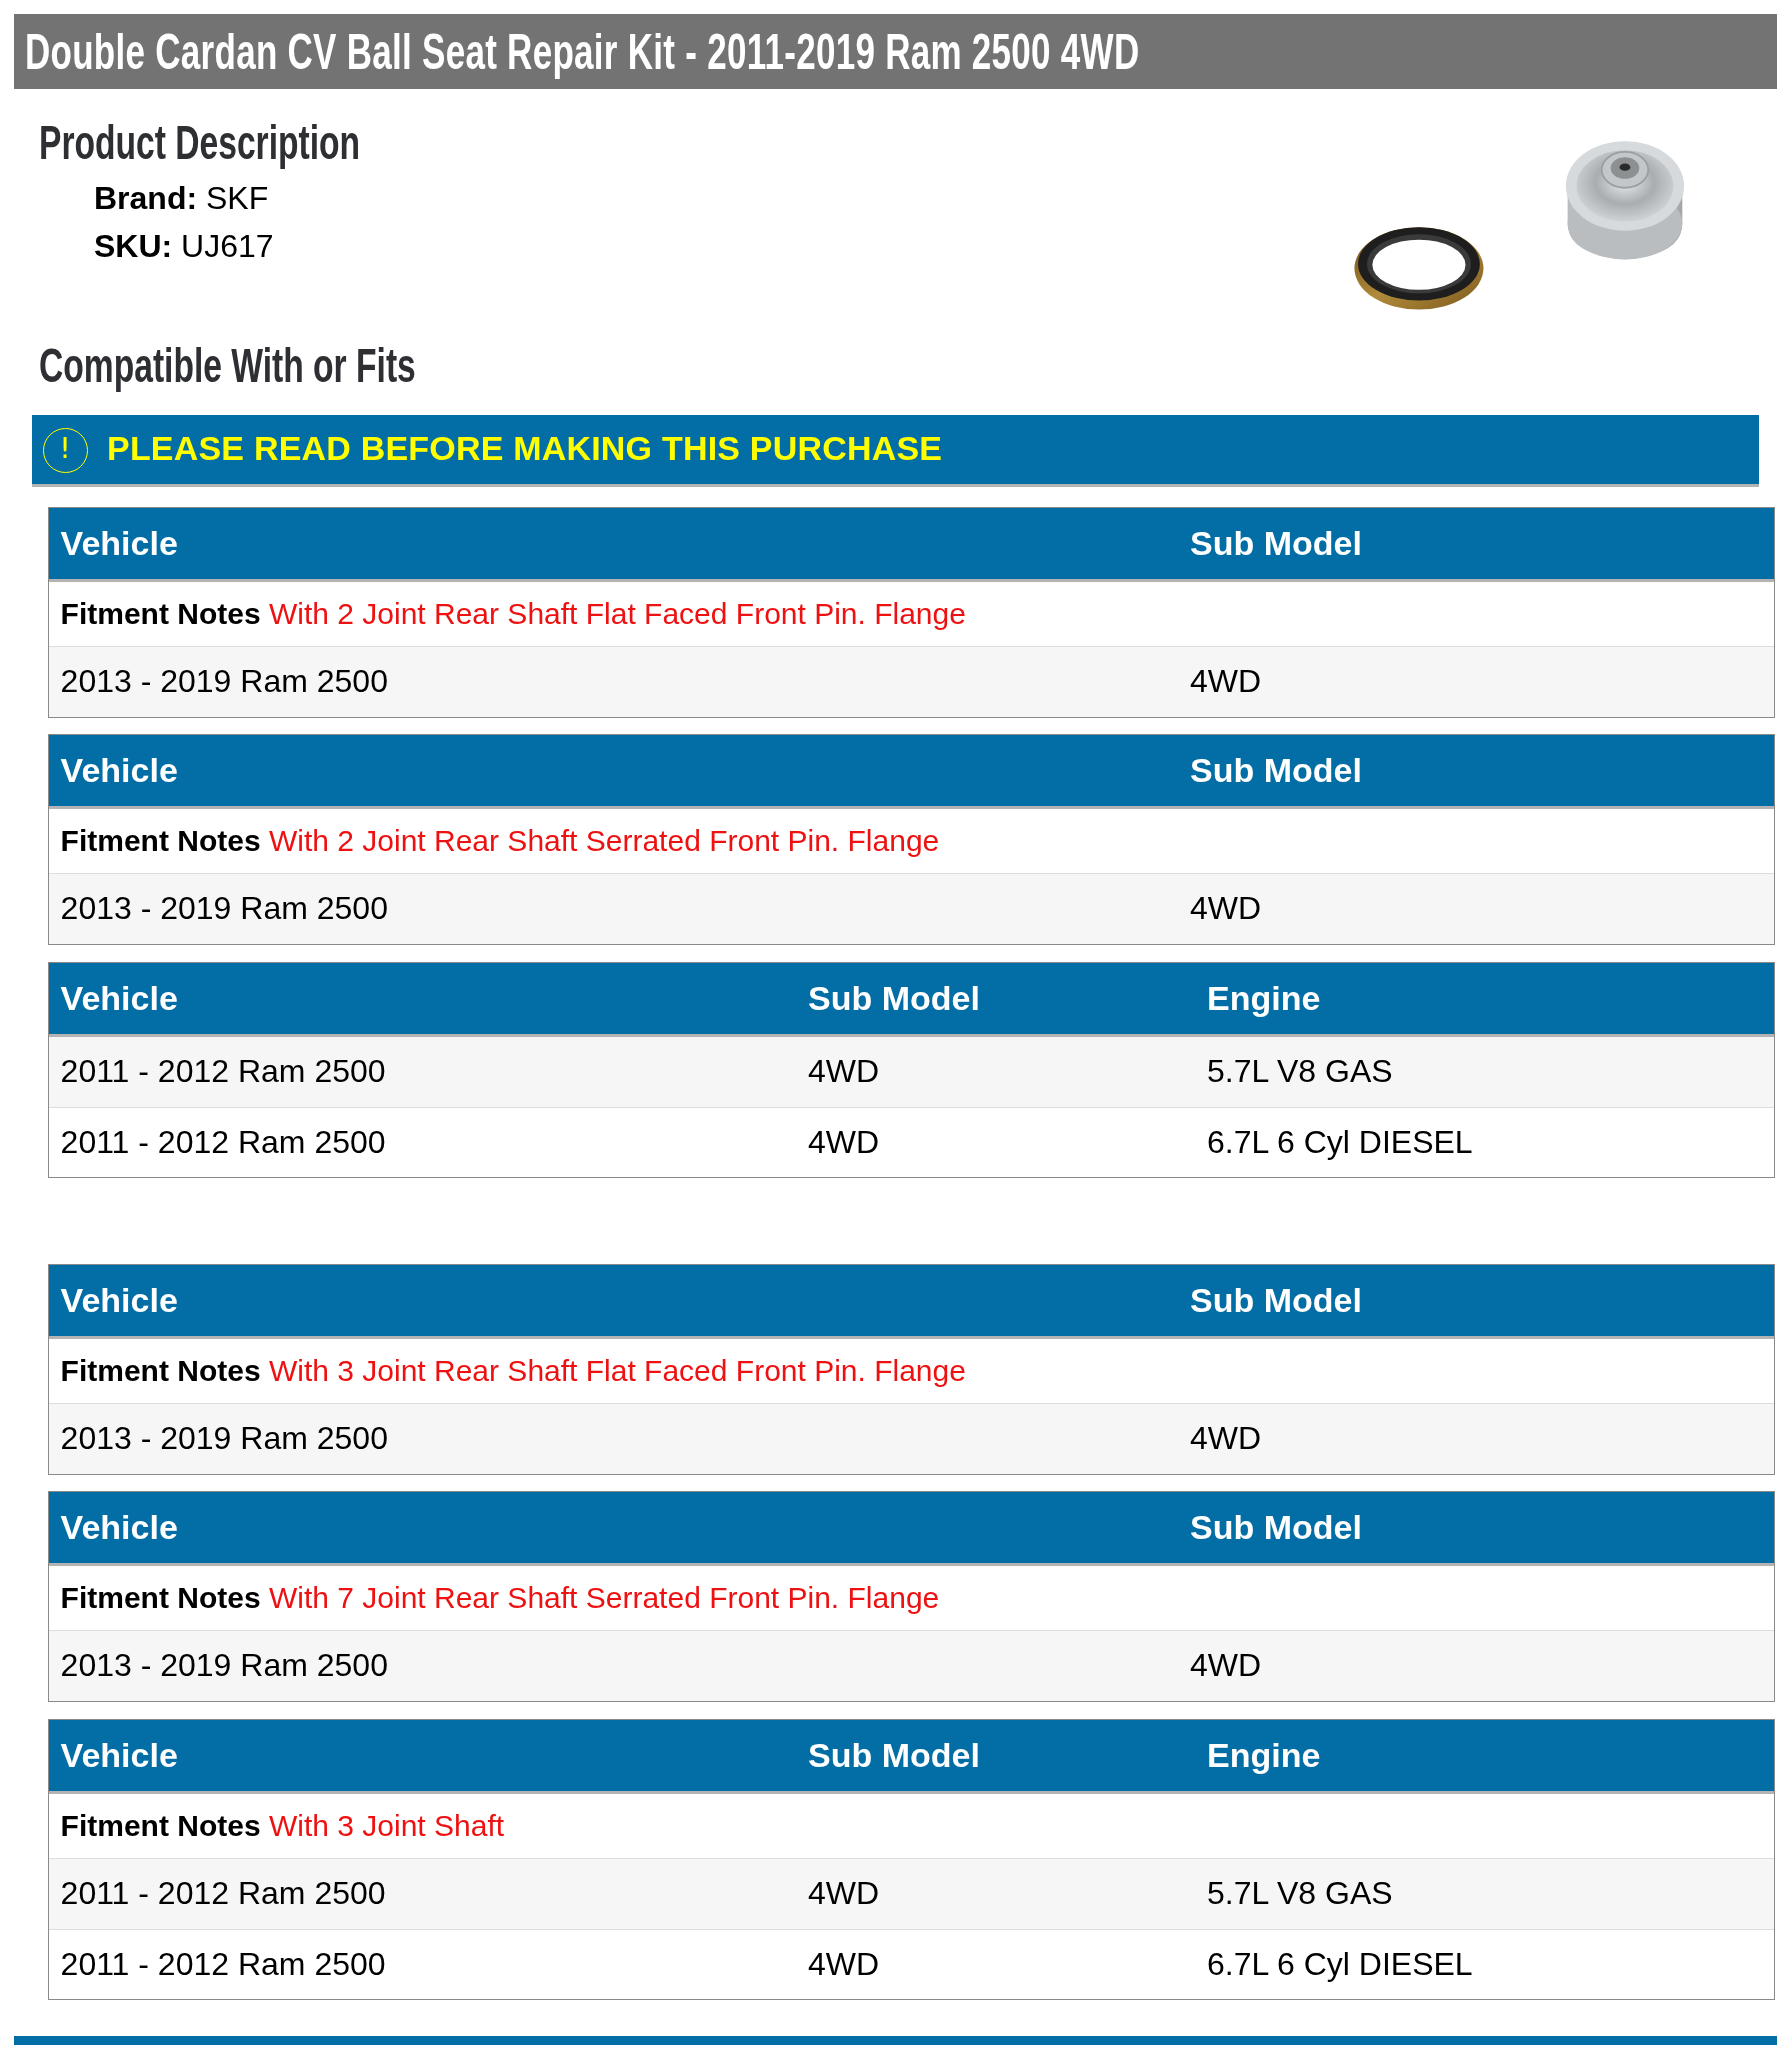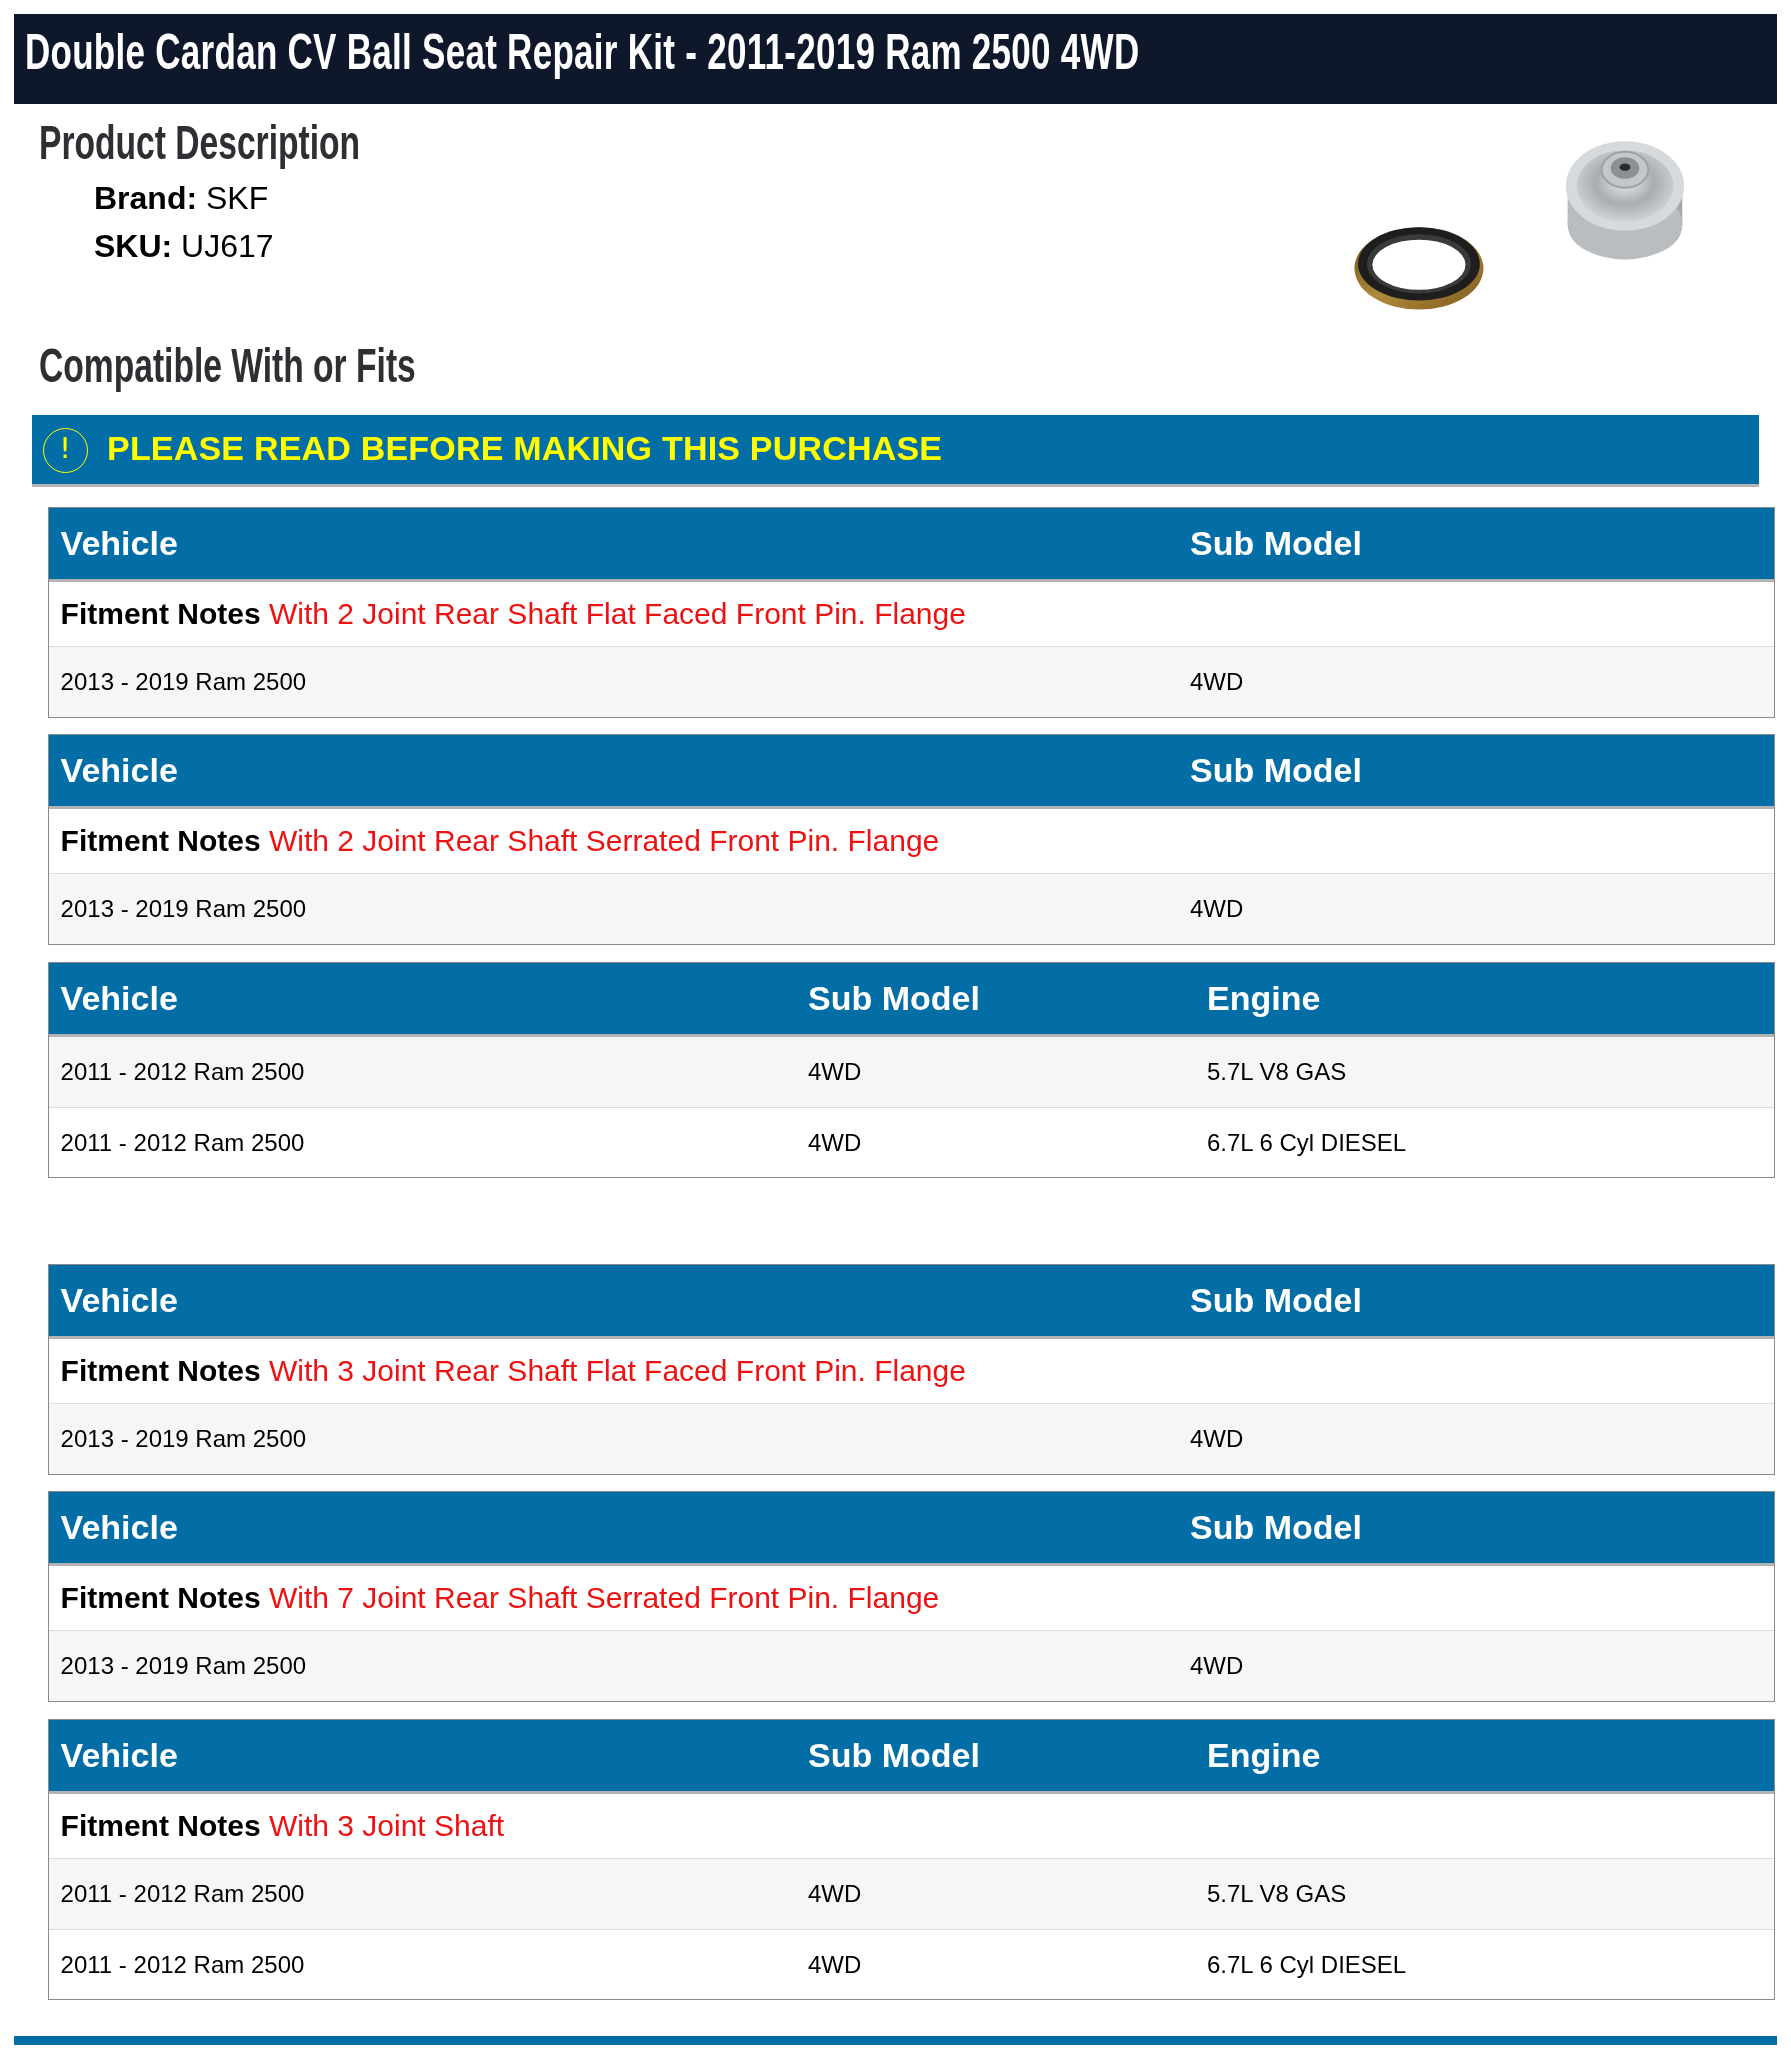--- a/index.html
+++ b/index.html
@@ -1,21 +1,21 @@
 <!DOCTYPE html>
 <html style="font-size:14.3px"><head>
 <meta charset="utf-8">
 <style>
   * { box-sizing: border-box; margin: 0; padding: 0; }
   html, body { width: 1791px; height: 2059px; background: #ffffff; overflow: hidden; }
   body { position: relative; font-family: "Liberation Sans", sans-serif; color: #000; }
 
   .title-bar {
-    position: absolute; left: 14.3px; top: 14.3px; width: 1763px; height: 90px;
-    background: #0f172a;
+    position: absolute; left: 14.3px; top: 14.3px; width: 1763px; height: 75px;
+    background: #737373;
   }
   .title-text {
     position: absolute; left: 10.7px; top: 10.7px;
     font-family: "Liberation Sans", sans-serif; font-weight: bold; font-size: 50px;
     line-height: 54px; color: #ffffff; white-space: nowrap;
     transform: scaleX(0.70); transform-origin: left top; letter-spacing: 0.4px;
   }
 
   .section-heading {
     position: absolute; left: 39px;
@@ -65,21 +65,21 @@
     position: absolute; top: 16px; font-weight: bold; font-size: 34px; line-height: 39px;
     color: #ffffff; white-space: nowrap;
   }
   .fit-notes {
     position: relative; height: 65px; background: #ffffff; border-bottom: 1.8px solid #dddddd;
     padding-left: 11.6px; font-size: 30px; line-height: 64px; white-space: nowrap;
   }
   .fit-notes .lbl { font-weight: bold; color: #000; }
   .fit-notes .txt { color: #ee1111; margin-top: 40px; }
   .fit-row {
-    position: relative; height: 70px; font-size: 24px; white-space: nowrap; color: #000;
+    position: relative; height: 70px; font-size: 32px; white-space: nowrap; color: #000;
   }
   .fit-row.alt { background: #f6f6f6; }
   .fit-row.plain { background: #ffffff; border-top: 1.8px solid #dddddd; }
   .fit-row .cell { position: absolute; top: 15px; line-height: 39px; }
 
   .c-vehicle { left: 11.6px; }
   .c-sub2 { left: 1141px; }
   .c-sub3 { left: 759px; }
   .c-engine { left: 1158px; }
 

